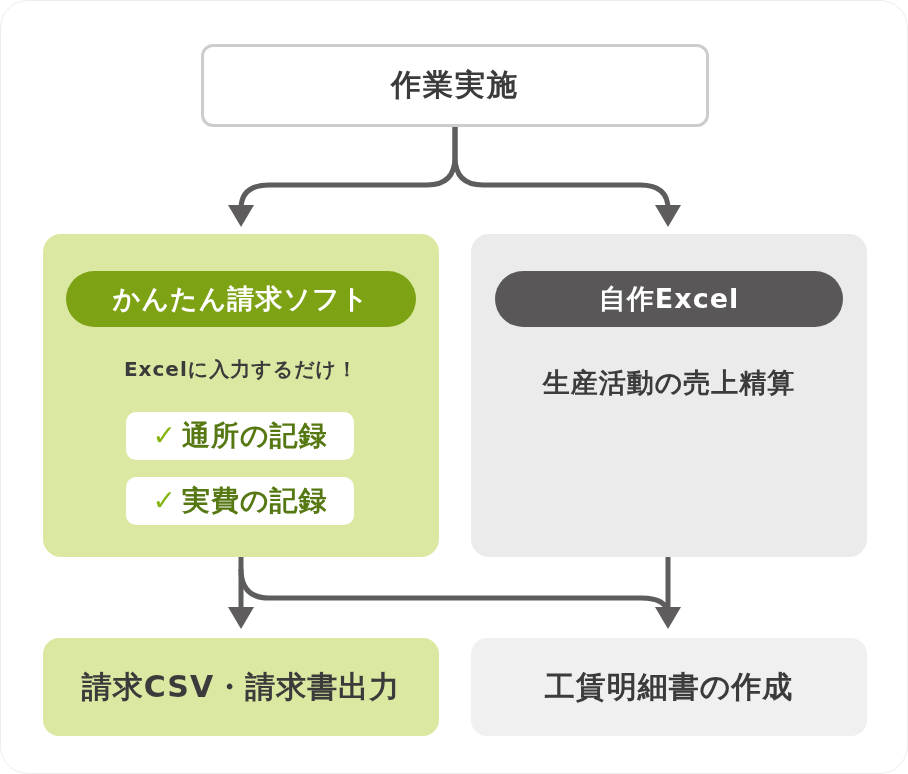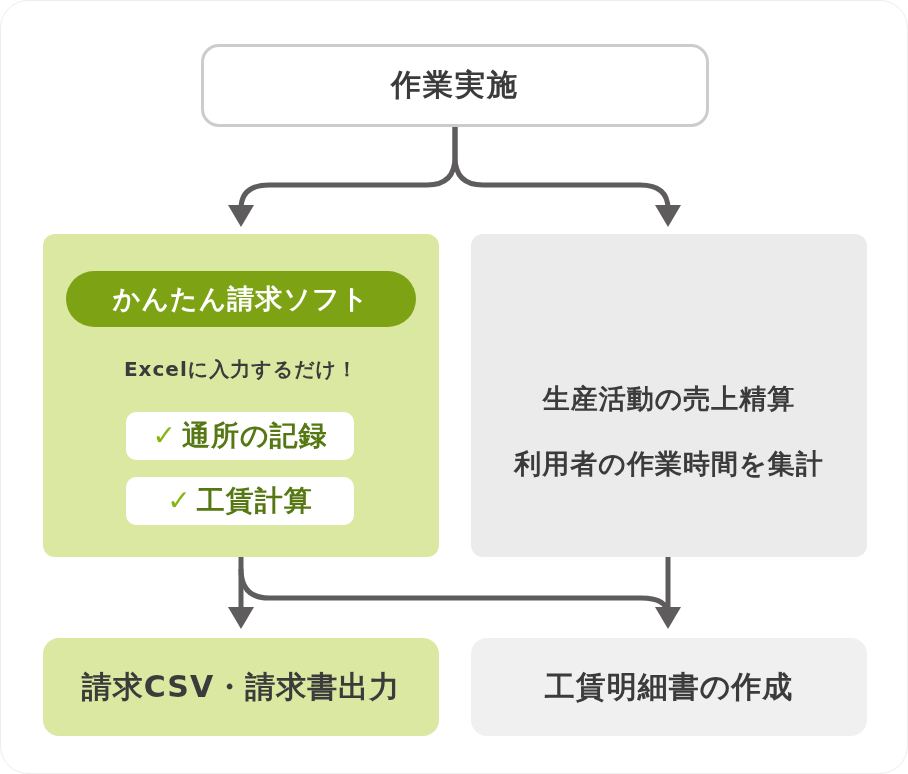--- a/index.html
+++ b/index.html
@@ -14,43 +14,43 @@
     --c-dark-text:#3b3b3b;
     --c-node-border:#cccccc;
     --c-card-edge:#ededed;
   }
   *{margin:0;padding:0;box-sizing:border-box;}
   html,body{width:908px;height:774px;background:#fff;overflow:hidden;
     font-family:"DejaVu Sans","Liberation Sans",sans-serif;}
   .card{position:absolute;left:0;top:0;width:908px;height:774px;background:#fff;
     border:1px solid var(--c-card-edge);border-radius:28px;}
   .top-node{position:absolute;left:200px;top:43px;width:508px;height:83px;
-    background:#fff;border:3px solid var(--c-node-border);border-radius:18px;
+    background:#fff;border:3px solid var(--c-node-border);border-radius:12px;
     display:flex;align-items:center;justify-content:center;
     font-size:30px;font-weight:bold;color:var(--c-dark-text);letter-spacing:2px;}
   .arrows{position:absolute;left:0;top:0;width:908px;height:774px;pointer-events:none;}
   .ar{fill:none;stroke:var(--c-arrow);stroke-width:5px;}
   .ah{fill:var(--c-arrow);stroke:none;}
-  .panel{position:absolute;top:233px;width:396px;height:323px;border-radius:12px;}
+  .panel{position:absolute;top:233px;width:396px;height:323px;border-radius:18px;}
   .panel.green{left:42px;background:var(--c-green-panel);}
   .panel.gray{left:470px;background:var(--c-gray-panel);}
   .pill{position:absolute;top:37px;height:56px;border-radius:28px;
     display:flex;align-items:center;justify-content:center;
     color:#fff;font-size:27px;font-weight:bold;letter-spacing:1px;}
   .pill.green-pill{left:23px;width:350px;background:var(--c-green-pill);}
   .pill.gray-pill{left:24px;width:348px;background:var(--c-gray-pill);}
   .headline{position:absolute;top:122px;left:0;width:100%;text-align:center;
     font-size:20px;font-weight:bold;color:var(--c-dark-text);letter-spacing:1px;}
   .chip{position:absolute;left:83px;width:228px;height:48px;background:#fff;border-radius:10px;
     display:flex;align-items:center;justify-content:center;gap:6px;}
   .chip.chip1{top:178px;}
   .chip.chip2{top:243px;}
   .check{color:var(--c-green-check);font-size:28px;font-weight:bold;line-height:1;}
   .chip-label{color:var(--c-green-text);font-size:28px;font-weight:bold;letter-spacing:1px;}
-  .steps{position:absolute;top:132px;left:0;width:100%;}
+  .steps{position:absolute;top:116px;left:0;width:100%;}
   .step{height:65px;display:flex;align-items:center;justify-content:center;
     font-size:27px;font-weight:bold;color:var(--c-dark-text);letter-spacing:1px;}
   .result{position:absolute;top:637px;width:396px;height:98px;border-radius:16px;
     display:flex;align-items:center;justify-content:center;
     font-size:30px;font-weight:bold;color:var(--c-dark-text);letter-spacing:1px;}
   .result.green{left:42px;background:var(--c-green-panel);}
   .result.gray{left:470px;background:var(--c-gray-result-panel);}
 </style>
 </head>
 <body>
@@ -77,27 +77,29 @@
     <div class="pill green-pill">
       <span>かんたん請求ソフト</span>
     </div>
     <div class="headline">Excelに入力するだけ！</div>
     <div class="chip chip1">
       <span class="check">✓</span>
       <span class="chip-label">通所の記録</span>
     </div>
     <div class="chip chip2">
       <span class="check">✓</span>
-      <span class="chip-label">工賃計算</span>
+      <span class="chip-label">実費の記録</span>
     </div>
   </div>
 
   <div class="panel gray">
+    <div class="pill gray-pill">
+      <span>自作Excel</span>
+    </div>
     <div class="steps">
       <div class="step">生産活動の売上精算</div>
-      <div class="step">利用者の作業時間を集計</div>
     </div>
   </div>
 
   <div class="result green">請求CSV・請求書出力</div>
   <div class="result gray">工賃明細書の作成</div>
 
 </div>
 
 </body></html>

